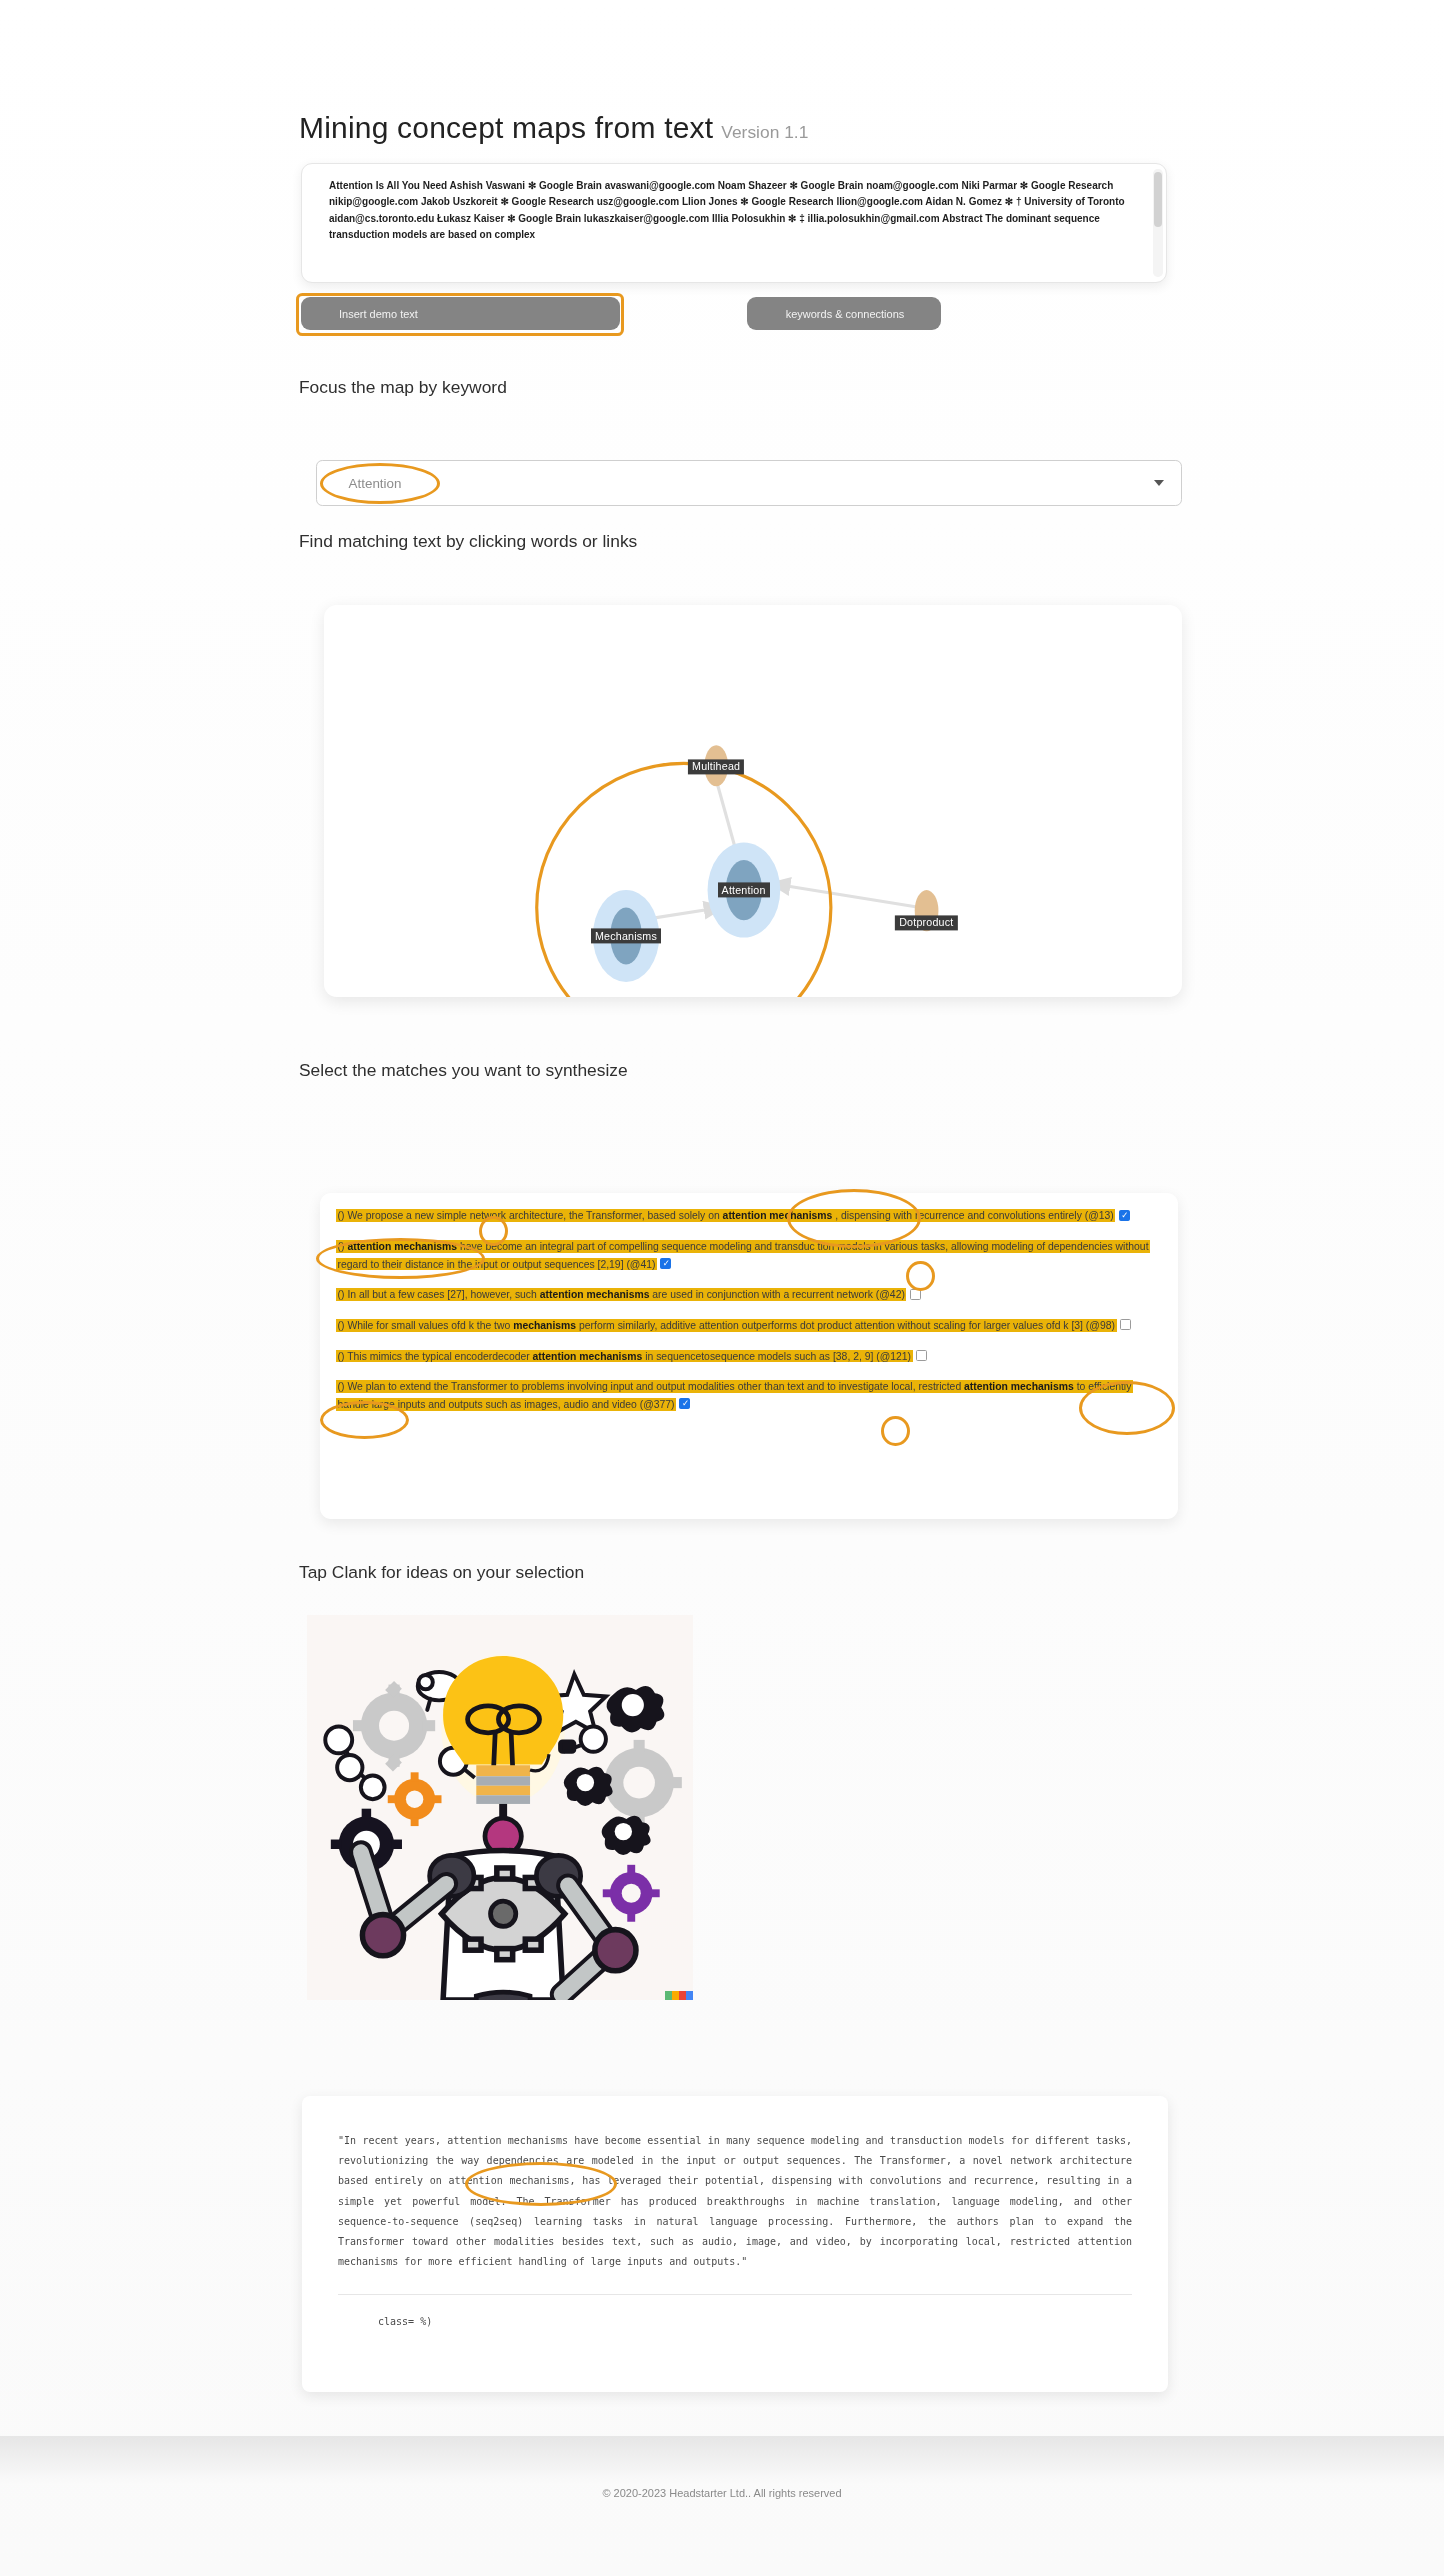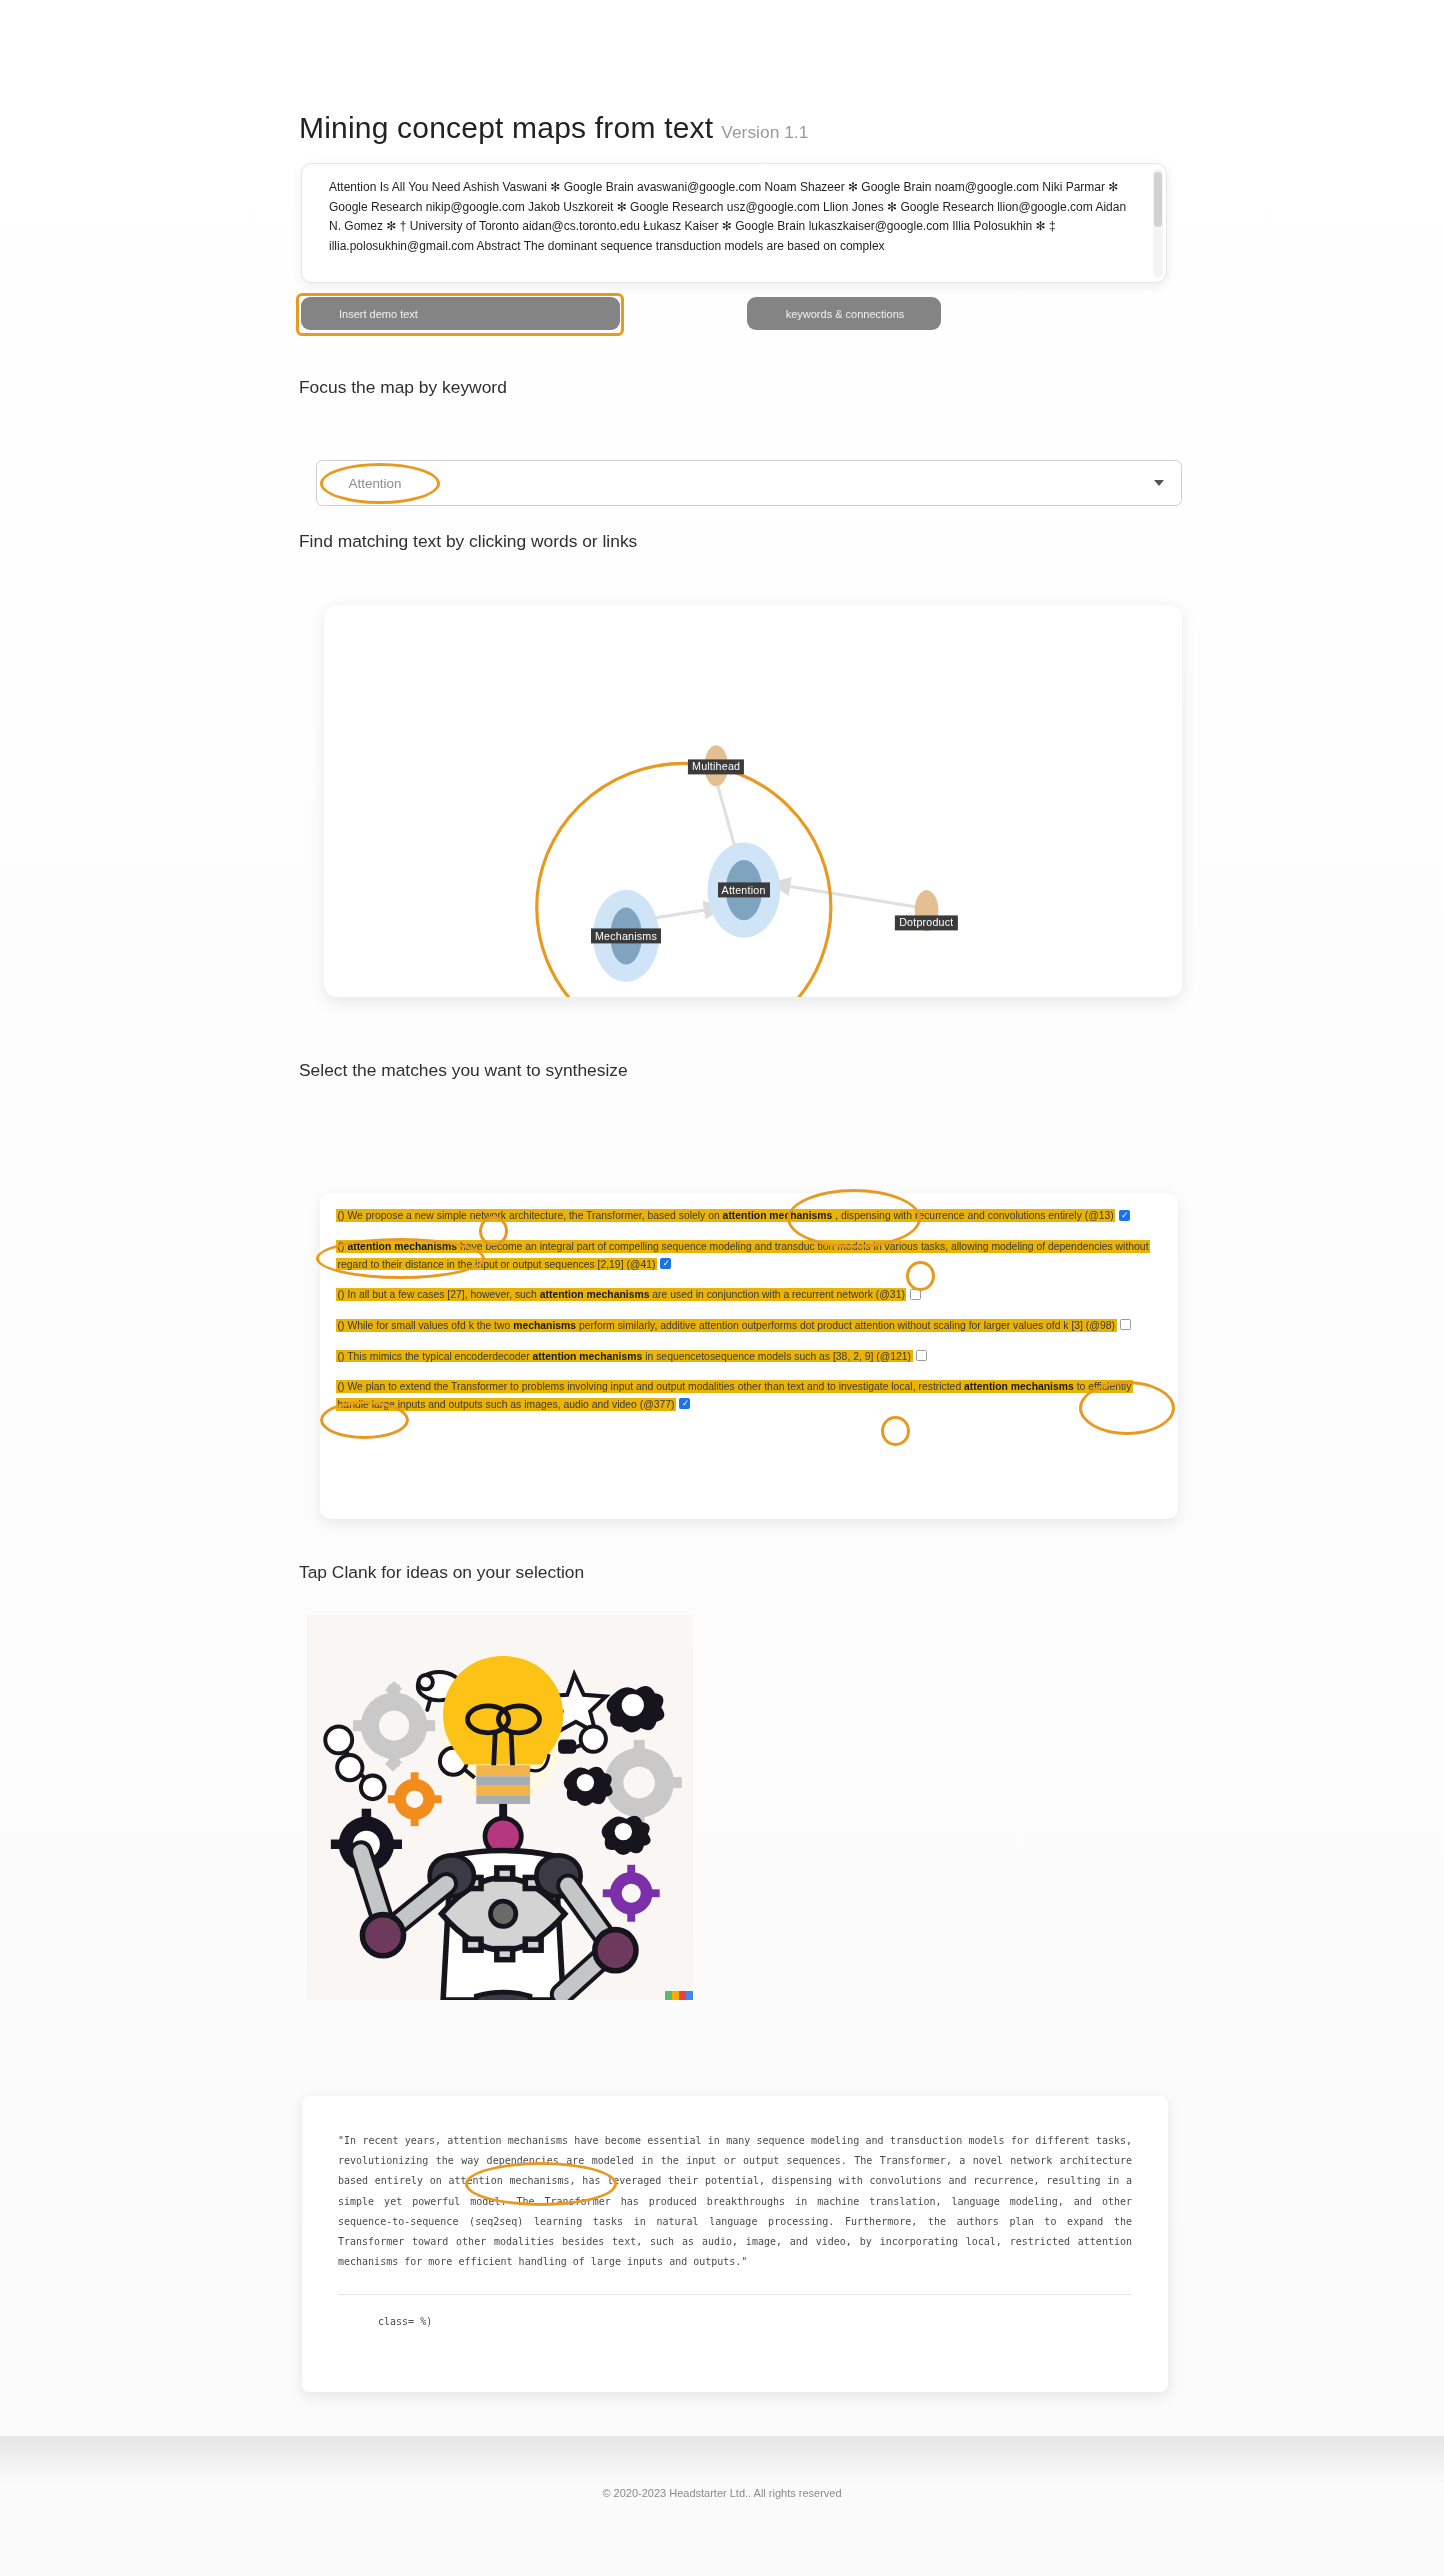--- a/index.html
+++ b/index.html
@@ -33,24 +33,25 @@
     position:absolute; left:301px; top:163px;
     width:866px; height:120px;
     background:#ffffff;
     border:0.8px solid #e6e6e6;
     border-radius:11px;
     box-shadow:0 3.2px 11px rgba(0,0,0,.07);
     overflow:hidden;
   }
   .ta-inner {
     padding:14.2px 27px 8px 27px;
-    font-size:12px; line-height:1.62; color:#1e1e1e;
+    font-size:10px; line-height:1.62; color:#1e1e1e;
     height:100%;
     overflow:hidden;
     white-space:normal;
+    font-weight:bold;
   }
   .ta-scroll {
     position:absolute; right:3.2px; top:4.7px; bottom:4.7px; width:9.5px;
     background:#f4f4f4; border-radius:4.7px;
   }
   .ta-thumb {
     position:absolute; right:4px; top:8px; width:8px; height:55px;
     background:#d2d2d2; border-radius:4px;
   }
 
@@ -246,21 +247,21 @@
   <div class="sec-label" style="left:299px; top:1060px;">Select the matches you want to synthesize</div>
 
   <div class="matches-card">
     <div class="match-row">
       <span class="match-txt"><span>() We propose a new simple network architecture, the Transformer, based solely on </span><b>attention mechanisms</b><span> , dispensing with recurrence and convolutions entirely (@13)</span></span><span class="cb on"></span>
     </div>
     <div class="match-row">
       <span class="match-txt"><span>() </span><b>attention mechanisms</b><span> have become an integral part of compelling sequence modeling and transduc tion models in various tasks, allowing modeling of dependencies without regard to their distance in the input or output sequences [2,19] (@41)</span></span><span class="cb on"></span>
     </div>
     <div class="match-row">
-      <span class="match-txt"><span>() In all but a few cases [27], however, such </span><b>attention mechanisms</b><span> are used in conjunction with a recurrent network (@31)</span></span><span class="cb"></span>
+      <span class="match-txt"><span>() In all but a few cases [27], however, such </span><b>attention mechanisms</b><span> are used in conjunction with a recurrent network (@42)</span></span><span class="cb"></span>
     </div>
     <div class="match-row">
       <span class="match-txt"><span>() While for small values ofd k the two </span><b>mechanisms</b><span> perform similarly, additive attention outperforms dot product attention without scaling for larger values ofd k [3] (@98)</span></span><span class="cb"></span>
     </div>
     <div class="match-row">
       <span class="match-txt"><span>() This mimics the typical encoderdecoder </span><b>attention mechanisms</b><span> in sequencetosequence models such as [38, 2, 9] (@121)</span></span><span class="cb"></span>
     </div>
     <div class="match-row">
       <span class="match-txt"><span>() We plan to extend the Transformer to problems involving input and output modalities other than text and to investigate local, restricted </span><b>attention mechanisms</b><span> to efficiently handle large inputs and outputs such as images, audio and video (@377)</span></span><span class="cb on"></span>
     </div>

